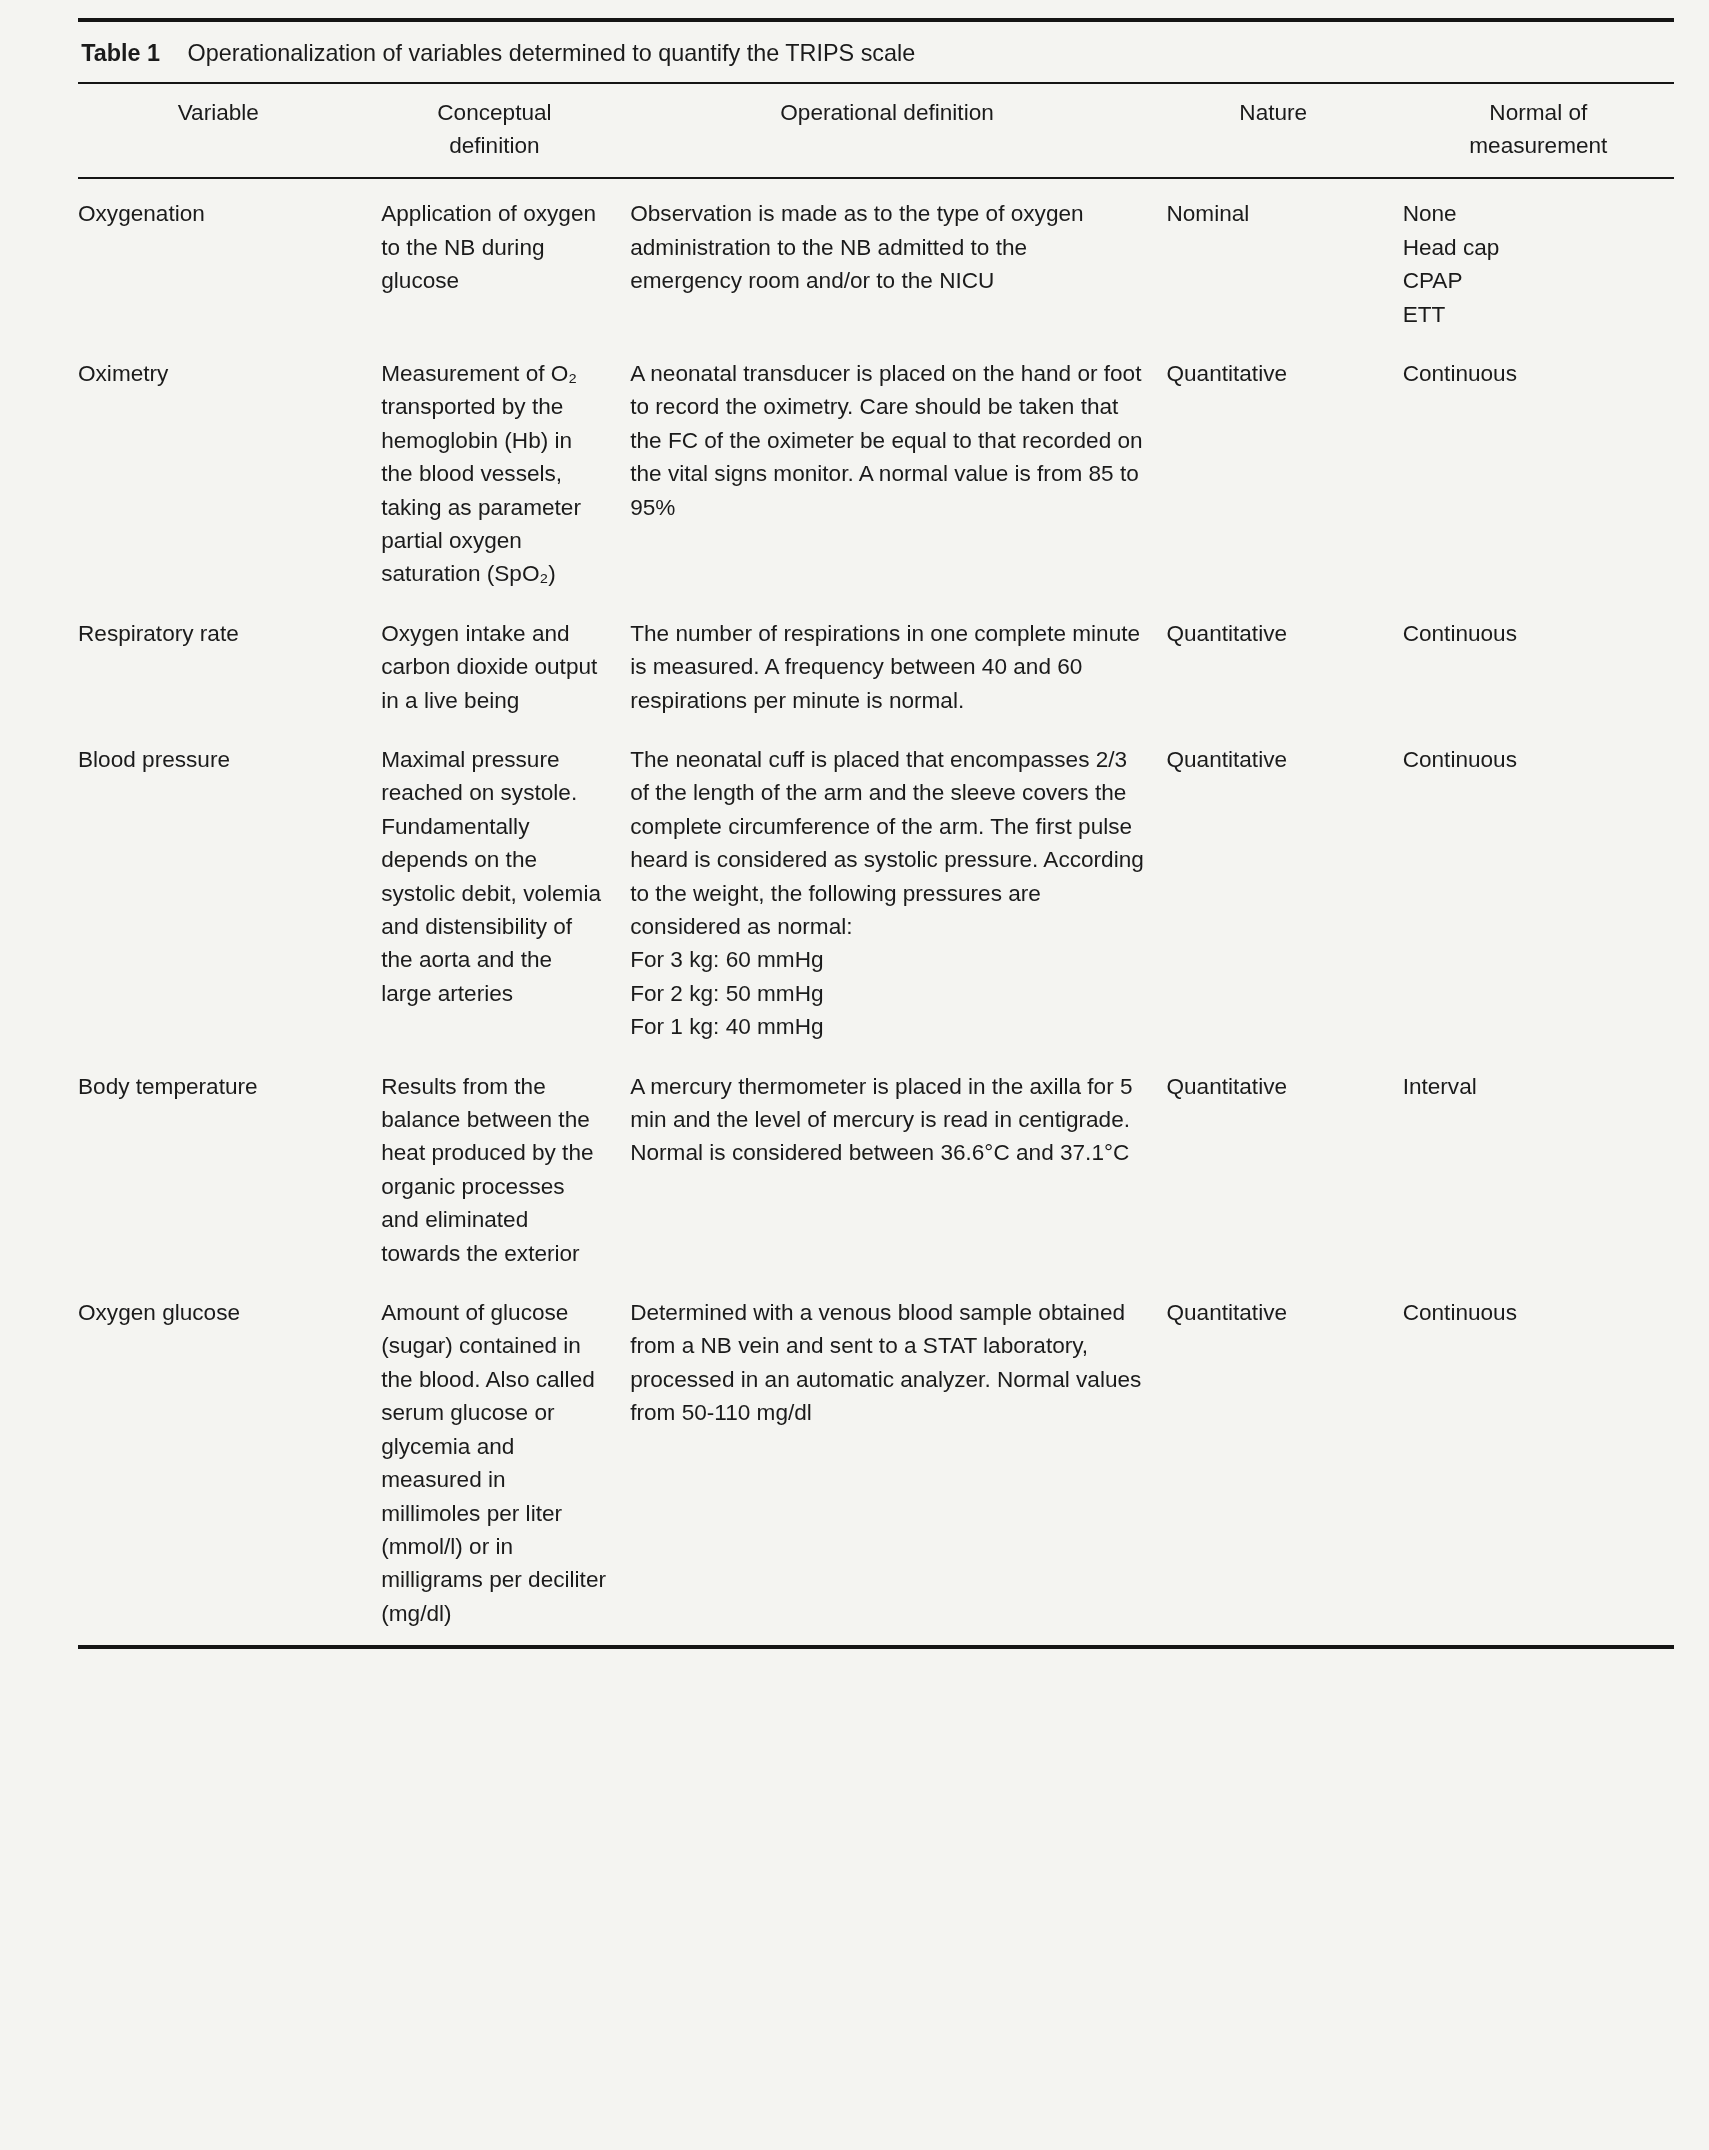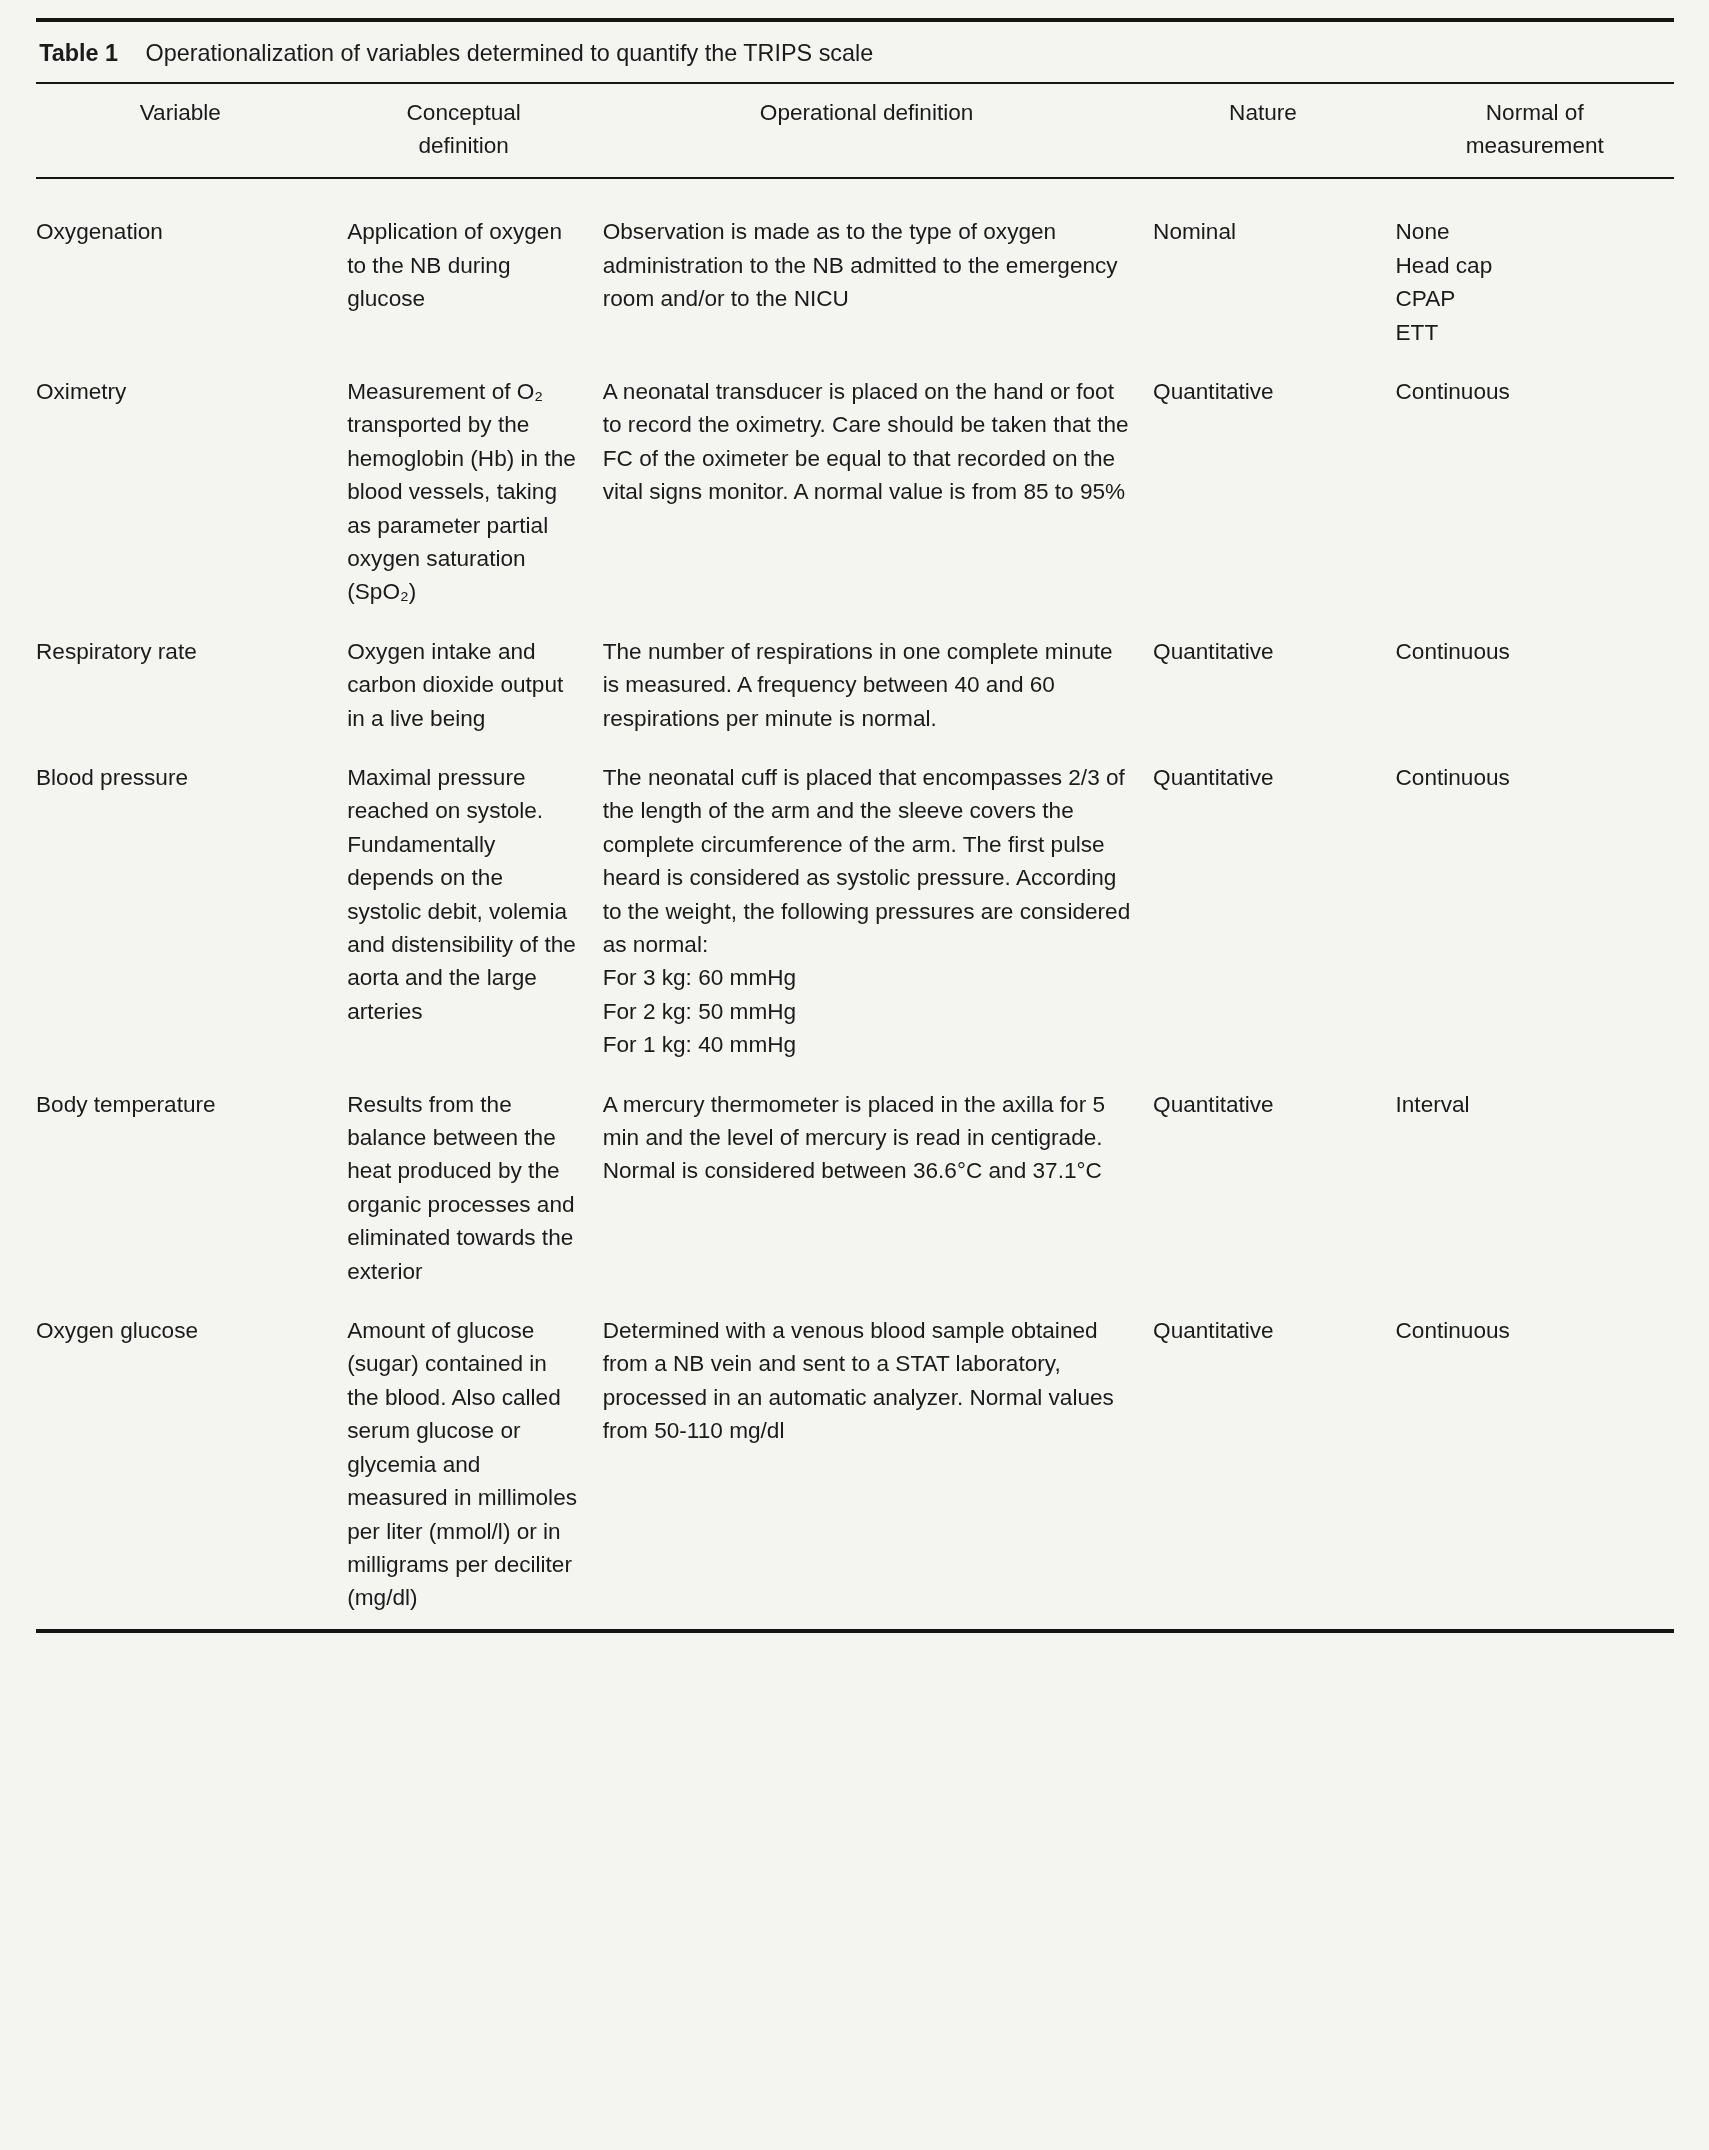--- a/index.html
+++ b/index.html
@@ -11,20 +11,21 @@
     color: #1b1b1b;
   }
   .page {
     width: 1710px;
     min-height: 2151px;
     background: #f4f4f1;
     padding: 18px 36px 8px 36px;
   }
   .table-wrap {
     border-top: 4.8px solid #151515;
+    margin-left: 42px;
   }
   .caption {
     font-size: 23.4px;
     line-height: 1.4;
     padding: 14.5px 3.2px 13px 3.2px;
     border-bottom: 2.4px solid #151515;
   }
   .caption-label {
     font-weight: bold;
     margin-right: 27.5px;
@@ -55,21 +56,21 @@
 
   tbody td {
     font-size: 22.6px;
     line-height: 1.48;
     vertical-align: top;
     text-align: left;
     padding: 11.3px 22.6px 14.5px 0;
     white-space: pre-line;
   }
   tbody td:last-child { padding-right: 0; }
-  tbody tr:first-child td { padding-top: 36px; }
+  tbody tr:first-child td { padding-top: 18px; }
 
   td.cell-variable {
     padding-left: 0.9em;
     text-indent: -0.9em;
   }
 </style>
 </head>
 <body>
 
 <div class="page">

